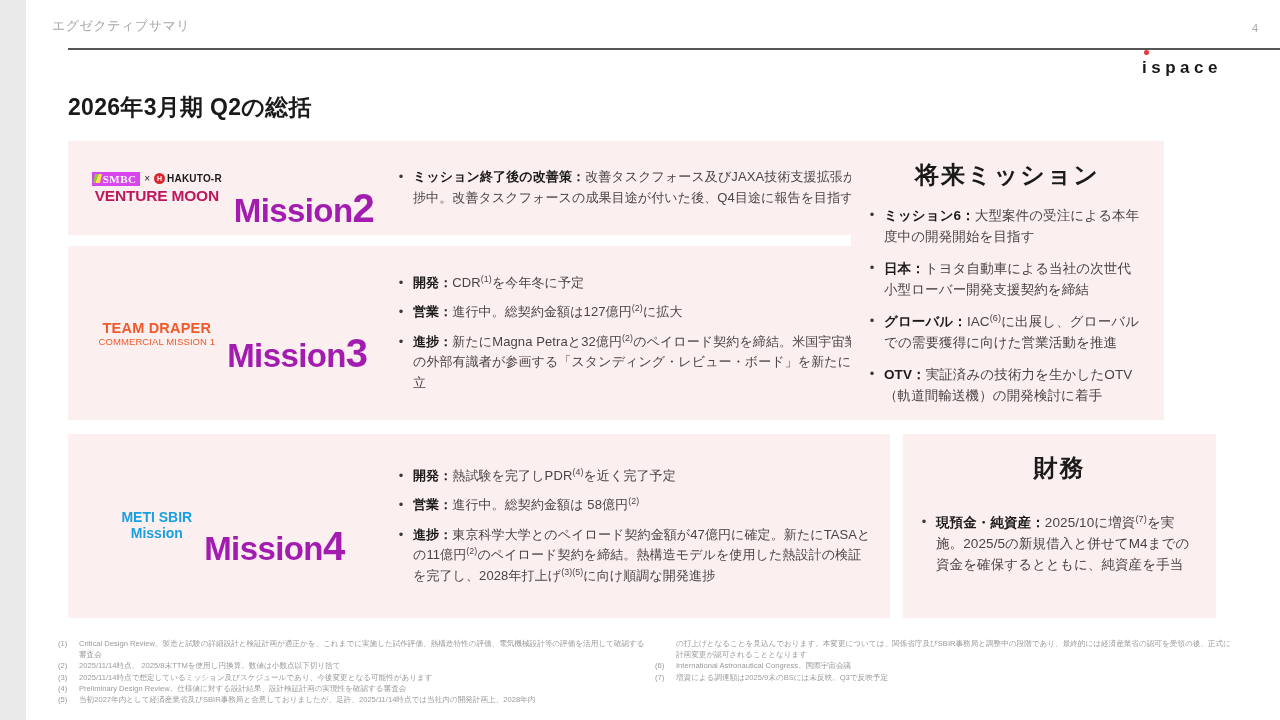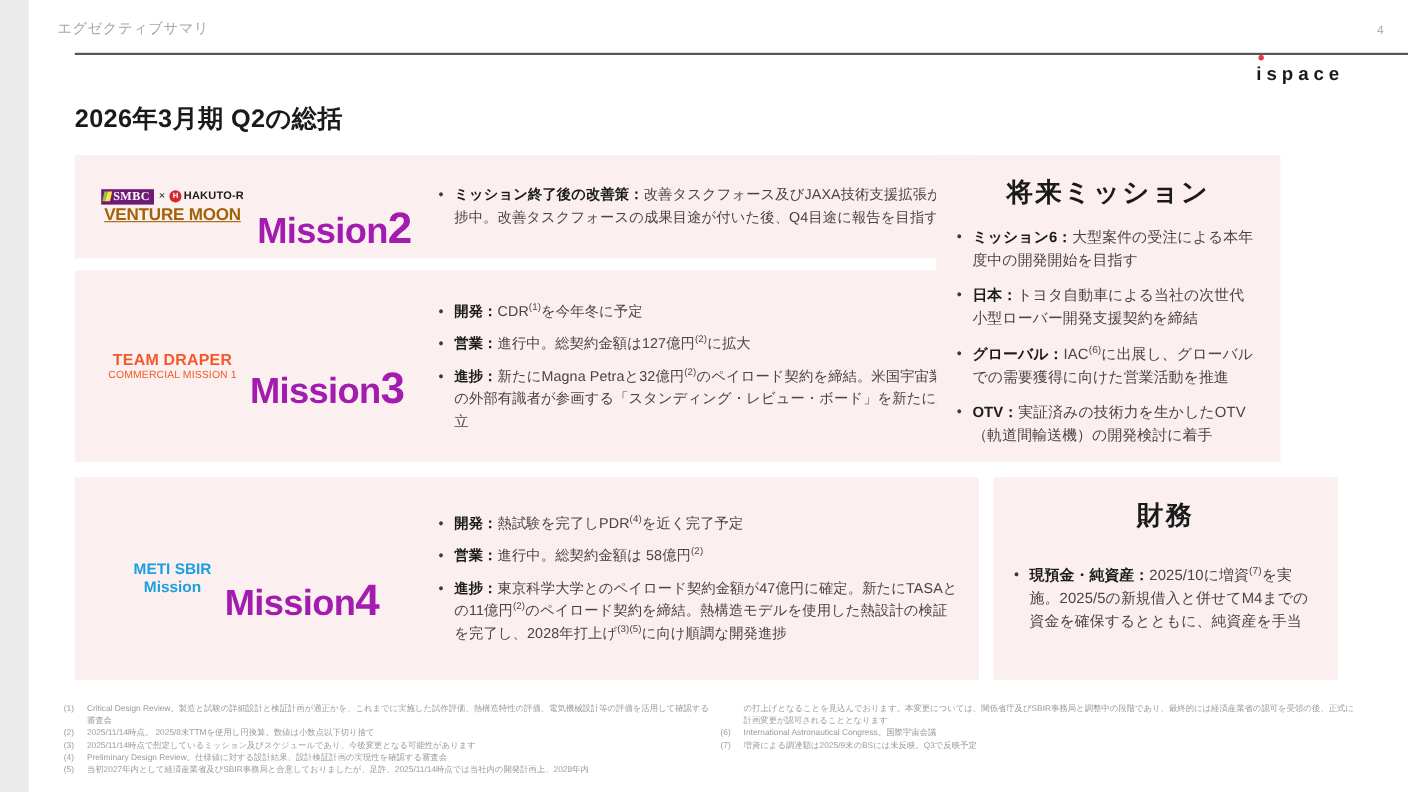--- a/index.html
+++ b/index.html
@@ -70,42 +70,42 @@
     position: absolute; left: 0; top: 0; width: 330px; height: 100%;
     display: flex; align-items: center; justify-content: center;
   }
   .mission-head-inner { display: flex; align-items: center; gap: 12px; }
 
   .brandmark { display: flex; flex-direction: column; align-items: center; }
 
   
   .vm-row1 { display: flex; align-items: center; gap: 4px; }
   .vm-smbc {
-    background: #701a75; color: #fff;
+    background: #d946ef; color: #fff;
     font-family: "Liberation Serif", "DejaVu Serif", serif;
     font-size: 11px; font-weight: 700; letter-spacing: .4px;
     padding: 1px 4px 1px 2px; display: flex; align-items: center; gap: 2px;
   }
   .vm-smbc-mark {
     display: inline-block; width: 7px; height: 9px;
     background: linear-gradient(100deg, #8dc63f 0 45%, #ffe14d 45% 100%);
     transform: skewX(-12deg);
   }
   .vm-x { font-size: 10px; color: #222; font-weight: 400; }
   .vm-hak { display: flex; align-items: center; gap: 2px; }
   .vm-hak-badge {
     width: 11px; height: 11px; border-radius: 50%;
     background: #d7282f; color: #fff; font-size: 7px;
     display: flex; align-items: center; justify-content: center;
     font-weight: 700;
   }
   .vm-hak-text { font-size: 10px; font-weight: 800; color: #1a1a1a; letter-spacing: .2px; }
   .vm-row2 {
-    font-size: 15.5px; font-weight: 800; color: #a16207;
-    letter-spacing: -.2px; margin-top: 1px; white-space: nowrap; text-decoration: underline;
+    font-size: 15.5px; font-weight: 800; color: #be185d;
+    letter-spacing: -.2px; margin-top: 1px; white-space: nowrap;
   }
 
   
   .draper-1 {
     font-size: 14.5px; font-weight: 700; color: #f05a2b; letter-spacing: .2px;
   }
   .draper-2 {
     font-size: 9.5px; font-weight: 400; color: #f05a2b; letter-spacing: .1px;
   }
 

